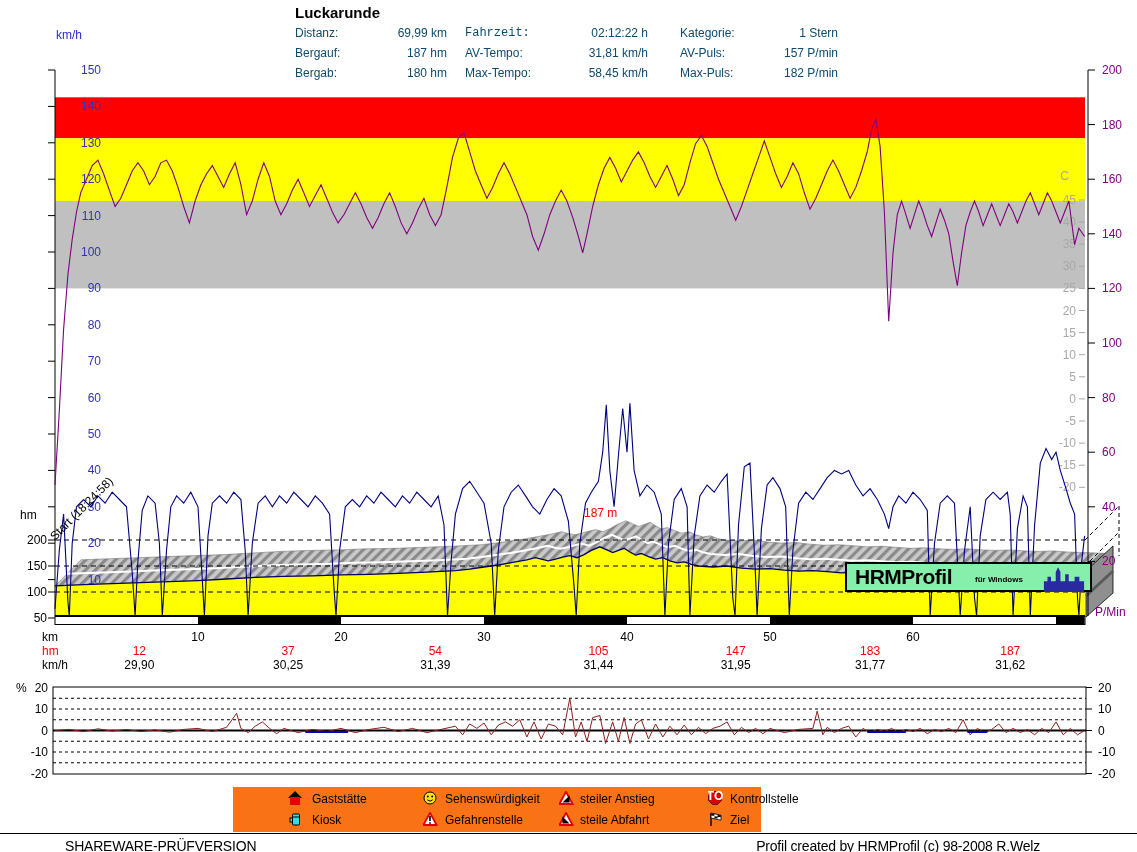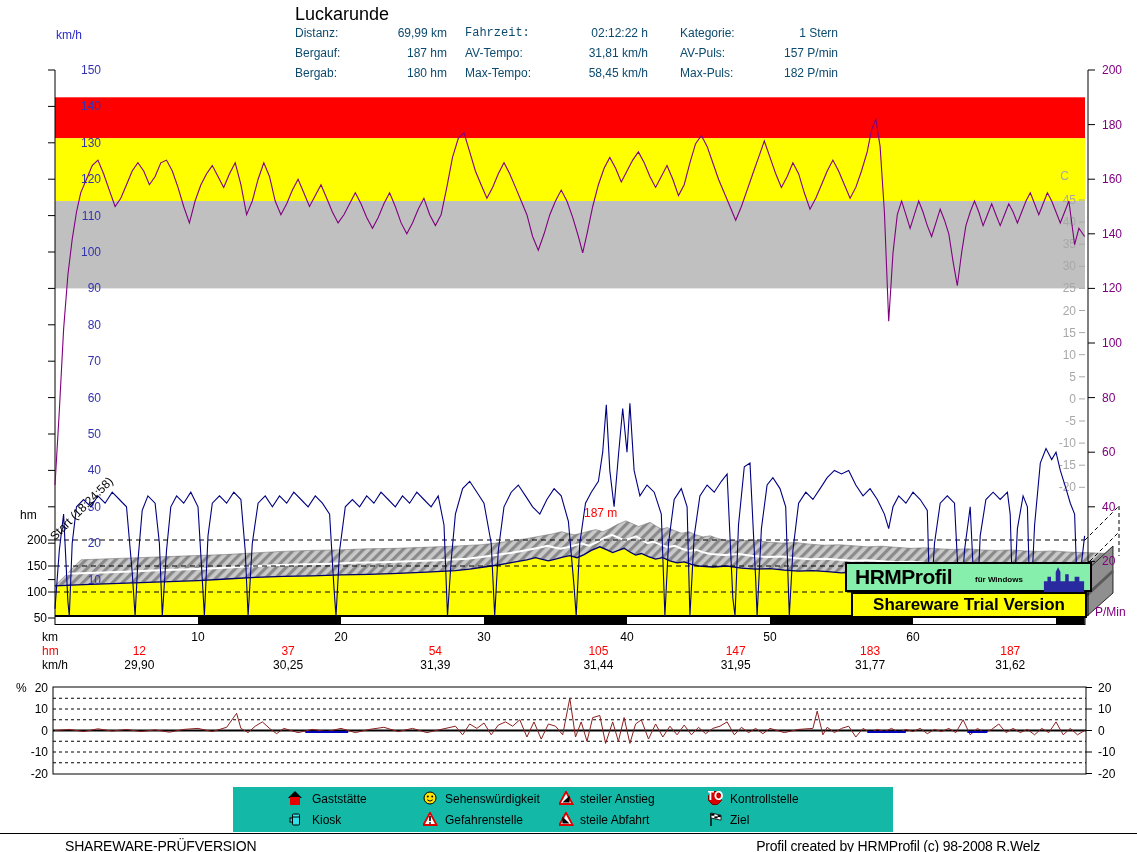--- a/index.html
+++ b/index.html
@@ -1,31 +1,31 @@
 <!DOCTYPE html>
 <html><head>
 <meta charset="utf-8">
 <style>
   html,body{margin:0;padding:0;background:#fff}
   .root{position:relative;width:1137px;height:852px;background:#fff;font-family:"Liberation Sans",sans-serif;overflow:hidden}
   .root svg{position:absolute;left:0;top:0}
   svg text{font-family:"Liberation Sans",sans-serif;font-size:12px}
   .abs{position:absolute;white-space:nowrap}
-  .title{left:295px;top:4px;font-size:18px;font-weight:normal;color:#000}
+  .title{left:295px;top:4px;font-size:15px;font-weight:bold;color:#000}
   .kmh-title{left:56px;top:28px;font-size:12px;color:#2a2ac8}
   .stat{font-size:12px;color:#0c4a6e}
   .stat-val{text-align:right}
   .start-note{left:57px;top:529px;font-size:12px;color:#000;transform:rotate(-45deg);transform-origin:0 100%}
   .maxelev{left:584px;top:506px;font-size:12px;color:#f00}
   .logo-brand{left:845px;top:562px;width:247px;height:30px;background:#86efac;border:2px solid #000;box-sizing:border-box;z-index:5}
   .logo-brand .b{position:absolute;left:8px;top:1px;font-size:21px;font-weight:bold;letter-spacing:-.5px;color:#000}
   .logo-brand .s{position:absolute;left:128px;top:11px;font-size:8px;font-weight:bold;color:#000}
   .logo-brand svg{position:absolute;left:192px;top:2px}
   .logo-trial{left:851px;top:592px;width:236px;height:26px;background:#ffff00;border:2px solid #000;box-sizing:border-box;z-index:5;text-align:center;font-size:17px;font-weight:bold;color:#000;line-height:22px}
-  .legend{left:233px;top:787px;width:660px;height:45px;background:#14b8a6}
+  .legend{left:233px;top:787px;width:528px;height:45px;background:#f97316}
   .legend .item-label{position:absolute;font-size:12px;color:#000}
   .legend svg{position:absolute}
   .sep{left:0;top:833px;width:1137px;height:0;border-top:1px solid #000}
   .foot{top:838px;font-size:14px;letter-spacing:-.2px;color:#000}
   .foot-l{left:65px}
   .foot-r{left:740px;width:300px;text-align:right}
 </style>
 </head>
 <body>
 
@@ -255,21 +255,20 @@
   <div class="abs start-note">Start (18:24:58)</div>
   <div class="abs maxelev">187 m</div>
 
   <div class="abs logo-brand">
     <span class="b">HRMProfil</span>
     <span class="s">für Windows</span>
     <svg width="50" height="26" viewBox="0 0 36 22">
       <path d="M1,22 L1,13 L4,13 L4,9 L7,9 L7,13 L11,13 L11,5 L13,1 L15,5 L15,13 L19,13 L19,7 L22,7 L22,13 L27,13 L27,9 L31,9 L31,13 L35,13 L35,22 Z" fill="#2a2aa0"></path>
     </svg>
   </div>
-  <div class="abs logo-trial">Shareware Trial  Version</div>
 
   <div class="abs legend" id="legend">
       <svg width="15" height="15" style="left: 55px; top: 4px;">
         <polygon points="0,7 7,0 14,7" fill="#000"></polygon>
         <rect x="2" y="6" width="10" height="8" fill="#e80000"></rect>
       </svg>
       <span class="item-label" style="left: 79px; top: 5px;">Gaststätte</span>
       <svg width="15" height="15" style="left: 190px; top: 4px;">
         <circle cx="7" cy="7" r="6" fill="#ffe400" stroke="#000"></circle>
         <circle cx="4.8" cy="5.4" r="1" fill="#000"></circle>

